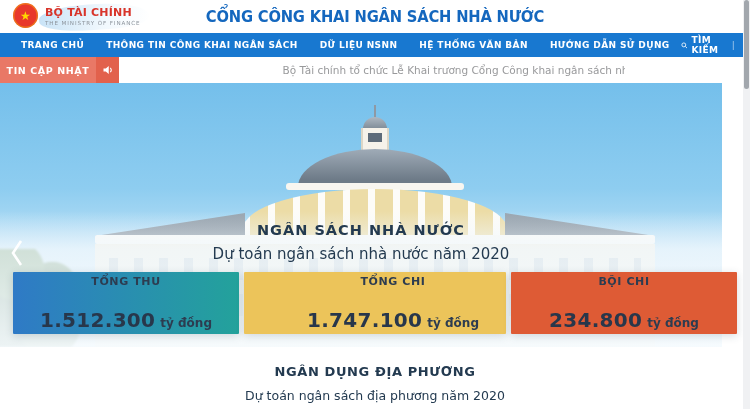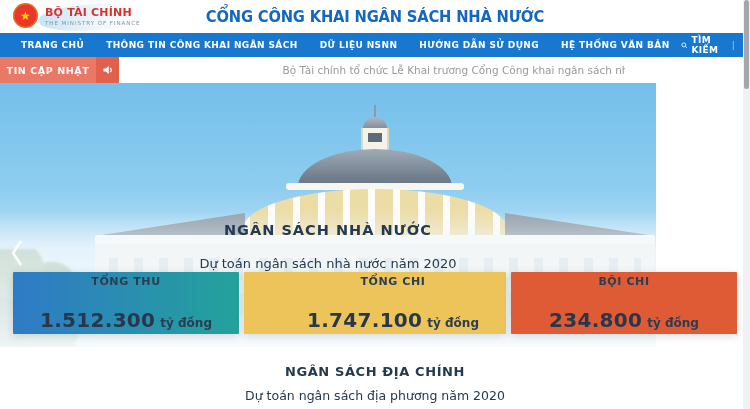--- a/index.html
+++ b/index.html
@@ -39,21 +39,21 @@
             display:flex; align-items:stretch; }
   .ticker-badge { width:96px; background:#e97866; color:#fff; font-size:9.5px; font-weight:bold;
                   letter-spacing:.6px; display:flex; align-items:center; justify-content:center; }
   .ticker-speaker { width:23px; background:#e2614c; display:flex; align-items:center;
                     justify-content:center; cursor:pointer; }
   .ticker-body { position:relative; flex:1; overflow:hidden; }
   .ticker-msg { position:absolute; top:50%; left:70%; transform:translate(-50%,-50%);
                 white-space:nowrap; color:#98999b; font-size:10.5px; cursor:pointer; }
 
   
-  .hero { position:absolute; top:83px; left:0; width:656px; height:264px; overflow:hidden;
+  .hero { position:absolute; top:83px; left:0; width:722px; height:264px; overflow:hidden;
           background:linear-gradient(180deg,#74bfeb 0%, #8ecdf0 40%, #c6e5f7 68%, #eaf6fc 100%);padding-left:16px; }
   .bld { position:absolute; } 
   .spire   { left:374px; top:22px; width:2px; height:16px; background:#8e99a4; }
   .lantern-cap { left:363px; top:34px; width:24px; height:12px; background:linear-gradient(180deg,#aeb8c2,#7e8b97);
                  border-radius:12px 12px 0 0; }
   .lantern { left:361px; top:45px; width:28px; height:24px; background:#f5f2ea;
              border-left:2px solid #dcd6c6; border-right:2px solid #dcd6c6; }
   .lantern-win { position:absolute; left:5px; top:5px; right:5px; height:9px; background:#5d6b79; }
   .dome { left:298px; top:66px; width:154px; height:38px;
           background:linear-gradient(180deg,#9fabb7 0%, #6e7b88 80%);
@@ -77,21 +77,21 @@
            background:
              radial-gradient(circle at 22% 22%, #5d8c54 0 26%, transparent 27%),
              radial-gradient(circle at 58% 38%, #4e7d49 0 28%, transparent 29%),
              radial-gradient(circle at 18% 58%, #45704a 0 34%, transparent 35%),
              radial-gradient(circle at 55% 78%, #547c4d 0 32%, transparent 33%),
              radial-gradient(circle at 12% 88%, #3f6845 0 34%, transparent 35%); }
   .hero-overlay { position:absolute; left:0; top:128px; width:750px; height:136px;
                   background:linear-gradient(180deg, rgba(238,247,253,0) 0%, rgba(241,248,253,.78) 28%, rgba(246,251,254,.95) 100%); }
   .hero-caption { position:absolute; left:0; right:0; top:139px; text-align:center; }
   .hero-title { color:#233a50; font-size:14.5px; font-weight:bold; letter-spacing:1px; }
-  .hero-sub   { color:#233a50; font-size:13px; font-weight:500; margin-top:18px; }
+  .hero-sub   { color:#233a50; font-size:15px; font-weight:500; margin-top:7px; }
 
   
   .arrow { position:absolute; top:234px; width:26px; height:38px; display:flex; align-items:center;
            justify-content:center; cursor:pointer; }
   .arrow.left { left:4px; } .arrow.right { right:6px; }
 
   
   .cards { position:absolute; top:272px; left:13px; width:724px; height:62px;
            display:flex; gap:5px; }
   .card { flex:1; display:flex; flex-direction:column; align-items:center; justify-content:center;
@@ -128,22 +128,22 @@
         <div class="logo-sub">THE MINISTRY OF FINANCE</div>
       </div>
     </div>
     <div class="portal-title">CỔNG CÔNG KHAI NGÂN SÁCH NHÀ NƯỚC</div>
   </div>
 
   <div class="nav">
     <div class="nav-item">TRANG CHỦ</div>
     <div class="nav-item">THÔNG TIN CÔNG KHAI NGÂN SÁCH</div>
     <div class="nav-item">DỮ LIỆU NSNN</div>
+    <div class="nav-item">HỆ THỐNG VĂN BẢN</div>
     <div class="nav-item">HƯỚNG DẪN SỬ DỤNG</div>
-    <div class="nav-item">HỆ THỐNG VĂN BẢN</div>
     <div class="nav-right">
       <div class="nav-action">
         <svg width="11" height="11" viewBox="0 0 15 15">
           <circle cx="6.2" cy="6.2" r="4.3" fill="none" stroke="#fff" stroke-width="1.8"></circle>
           <line x1="9.6" y1="9.6" x2="13.5" y2="13.5" stroke="#fff" stroke-width="1.8"></line>
         </svg>
         <span>TÌM KIẾM</span>
       </div>
       <span class="nav-sep">|</span>
       <div class="nav-action">
@@ -222,21 +222,21 @@
     <div class="card" style="background: rgb(222, 91, 53);">
       <div class="card-label">BỘI CHI</div>
       <div class="card-value-row">
         <span class="card-value">234.800</span>
         <span class="card-unit">tỷ đồng</span>
       </div>
     </div>
   </div>
 
   <div class="local">
-    <div class="local-title">NGÂN SÁCH ĐỊA CHÍNH</div>
+    <div class="local-title">NGÂN DỤNG ĐỊA PHƯƠNG</div>
     <div class="local-sub">Dự toán ngân sách địa phương năm 2020</div>
   </div>
 
   <div class="scrollbar">
     <div class="scroll-thumb"></div>
   </div>
 
 </div>
 
 </body></html>

